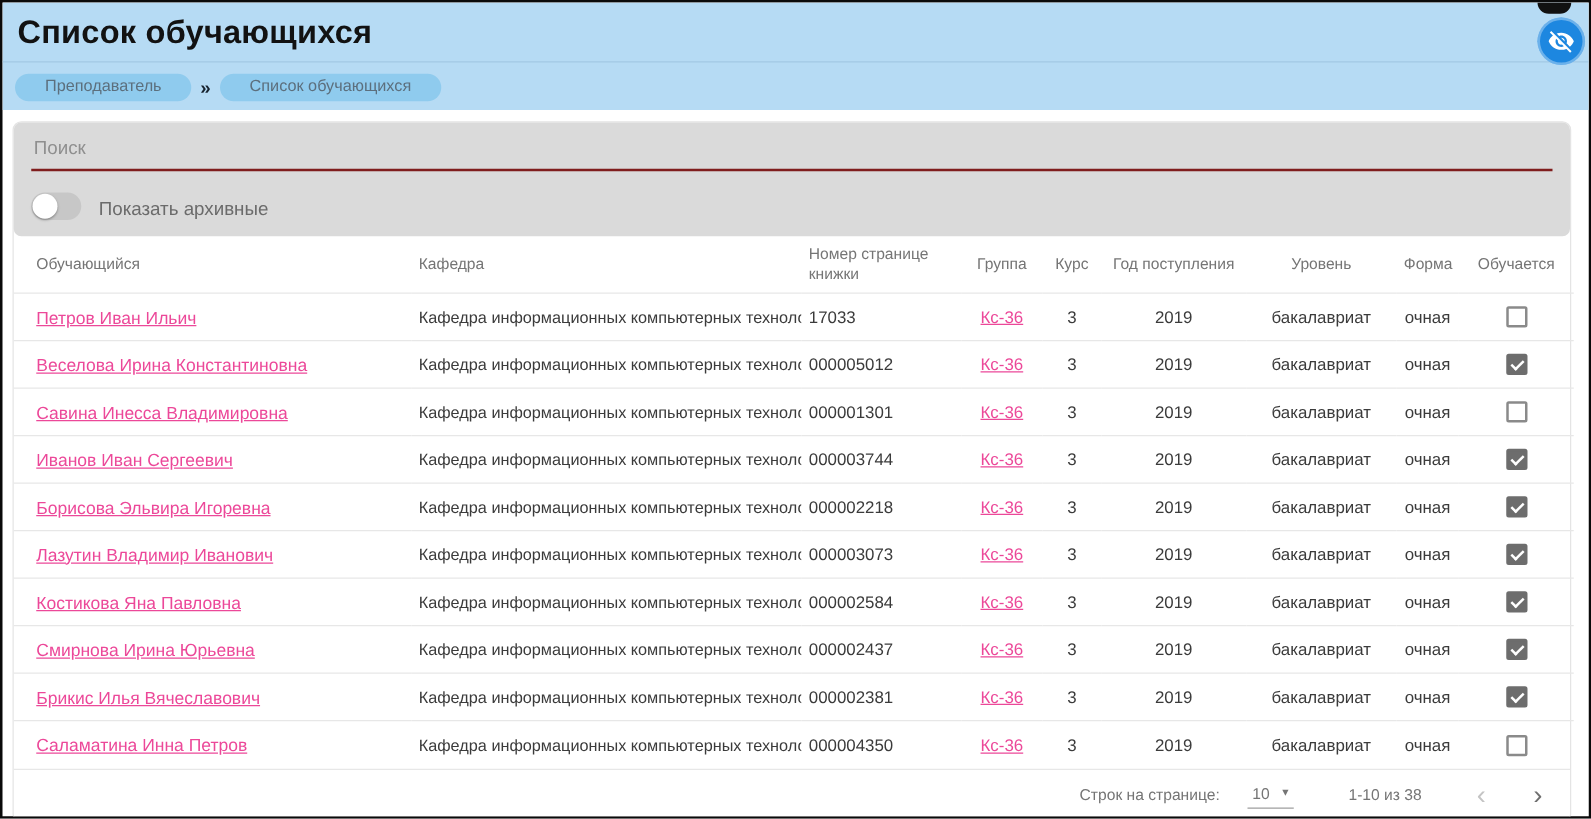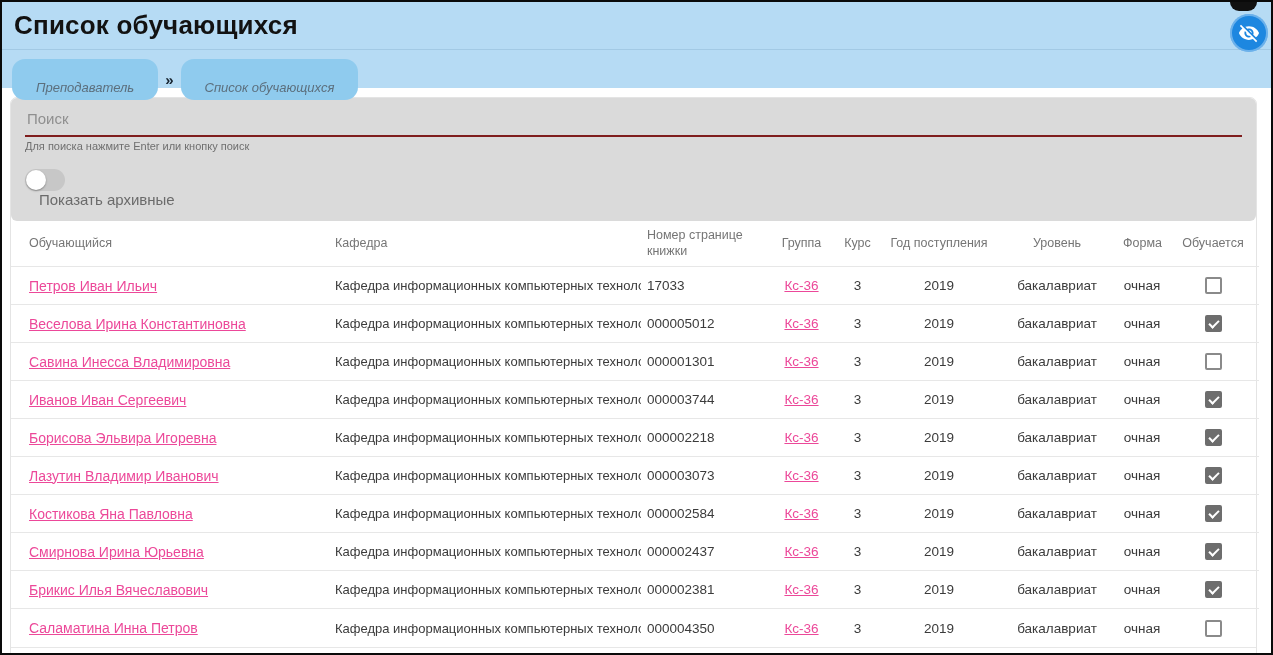--- a/index.html
+++ b/index.html
@@ -19,22 +19,22 @@
   .page-title {
     font-size: 26px; font-weight: 700; color: #121212;
     padding: 8px 12px 8px 12px;
     border-bottom: 1px solid #a2c9e4;
     letter-spacing: 0.2px;
   }
   .crumbs { display: flex; align-items: center; padding: 9px 10px; }
   .crumb-pill {
     background: #8fcbee; color: #5c6f7d;
     font-size: 13px; line-height: 1;
-    padding: 22px 24px 6px; border-radius: 13px;
-    cursor: pointer; white-space: nowrap; font-style: italic;
+    padding: 3px 24px 6px; border-radius: 13px;
+    cursor: pointer; white-space: nowrap;
   }
   .crumb-sep {
     color: #16222e; font-weight: 700; font-size: 15px;
     margin: 0 7px; line-height: 1;
   }
 
   
   .blob {
     position: absolute; top: 0; right: 14px;
     width: 27px; height: 9px; background: #111;
@@ -66,21 +66,21 @@
   .search-input {
     display: block; width: 100%;
     background: transparent; border: none; outline: none;
     border-bottom: 2px solid #7f1d1d;
     font-family: inherit; font-size: 15px; color: #333;
     padding: 2px 2px 8px;
   }
   .search-input::placeholder { color: #8f8f8f; }
   .search-hint { font-size: 11px; color: #6f6f6f; margin-top: 3px; }
 
-  .toggle-row { display: flex; align-items: flex-start; margin-top: 17px; flex-direction: column; }
+  .toggle-row { display: flex; align-items: flex-end; margin-top: 17px; }
   .toggle {
     position: relative; width: 40px; height: 22px;
     background: #c7c7c7; border-radius: 11px; cursor: pointer;
     flex: 0 0 auto;
   }
   .toggle .knob {
     position: absolute; left: 1px; top: 1px;
     width: 20px; height: 20px; border-radius: 50%;
     background: #fff; box-shadow: 0 1px 2px rgba(0,0,0,0.35);
   }
@@ -175,21 +175,20 @@
       <svg viewBox="0 0 24 24" aria-hidden="true">
         <path d="M12 7c2.76 0 5 2.24 5 5 0 .65-.13 1.26-.36 1.83l2.92 2.92c1.51-1.26 2.7-2.89 3.43-4.75-1.73-4.39-6-7.5-11-7.5-1.4 0-2.74.25-3.98.7l2.16 2.16C10.74 7.13 11.35 7 12 7zM2 4.27l2.28 2.28.46.46C3.08 8.3 1.78 10.02 1 12c1.73 4.39 6 7.5 11 7.5 1.55 0 3.03-.3 4.38-.84l.42.42L19.73 22 21 20.73 3.27 3 2 4.27zM7.53 9.8l1.55 1.55c-.05.21-.08.43-.08.65 0 1.66 1.34 3 3 3 .22 0 .44-.03.65-.08l1.55 1.55c-.67.33-1.41.53-2.2.53-2.76 0-5-2.24-5-5 0-.79.2-1.53.53-2.2zm4.31-.78 3.15 3.15.02-.16c0-1.66-1.34-3-3-3l-.17.01z"></path>
       </svg>
     </span>
   </div>
 
   <div class="panel">
 
     <div class="search-box">
       <input class="search-input" type="text" placeholder="Поиск" style="">
-      <div class="search-hint">Для поиска нажмите Enter или кнопку поиск</div>
       <div class="toggle-row">
         <div class="toggle">
           <div class="knob"></div>
         </div>
         <span class="toggle-label">Показать архивные</span>
       </div>
     </div>
 
     <table>
       <colgroup>

